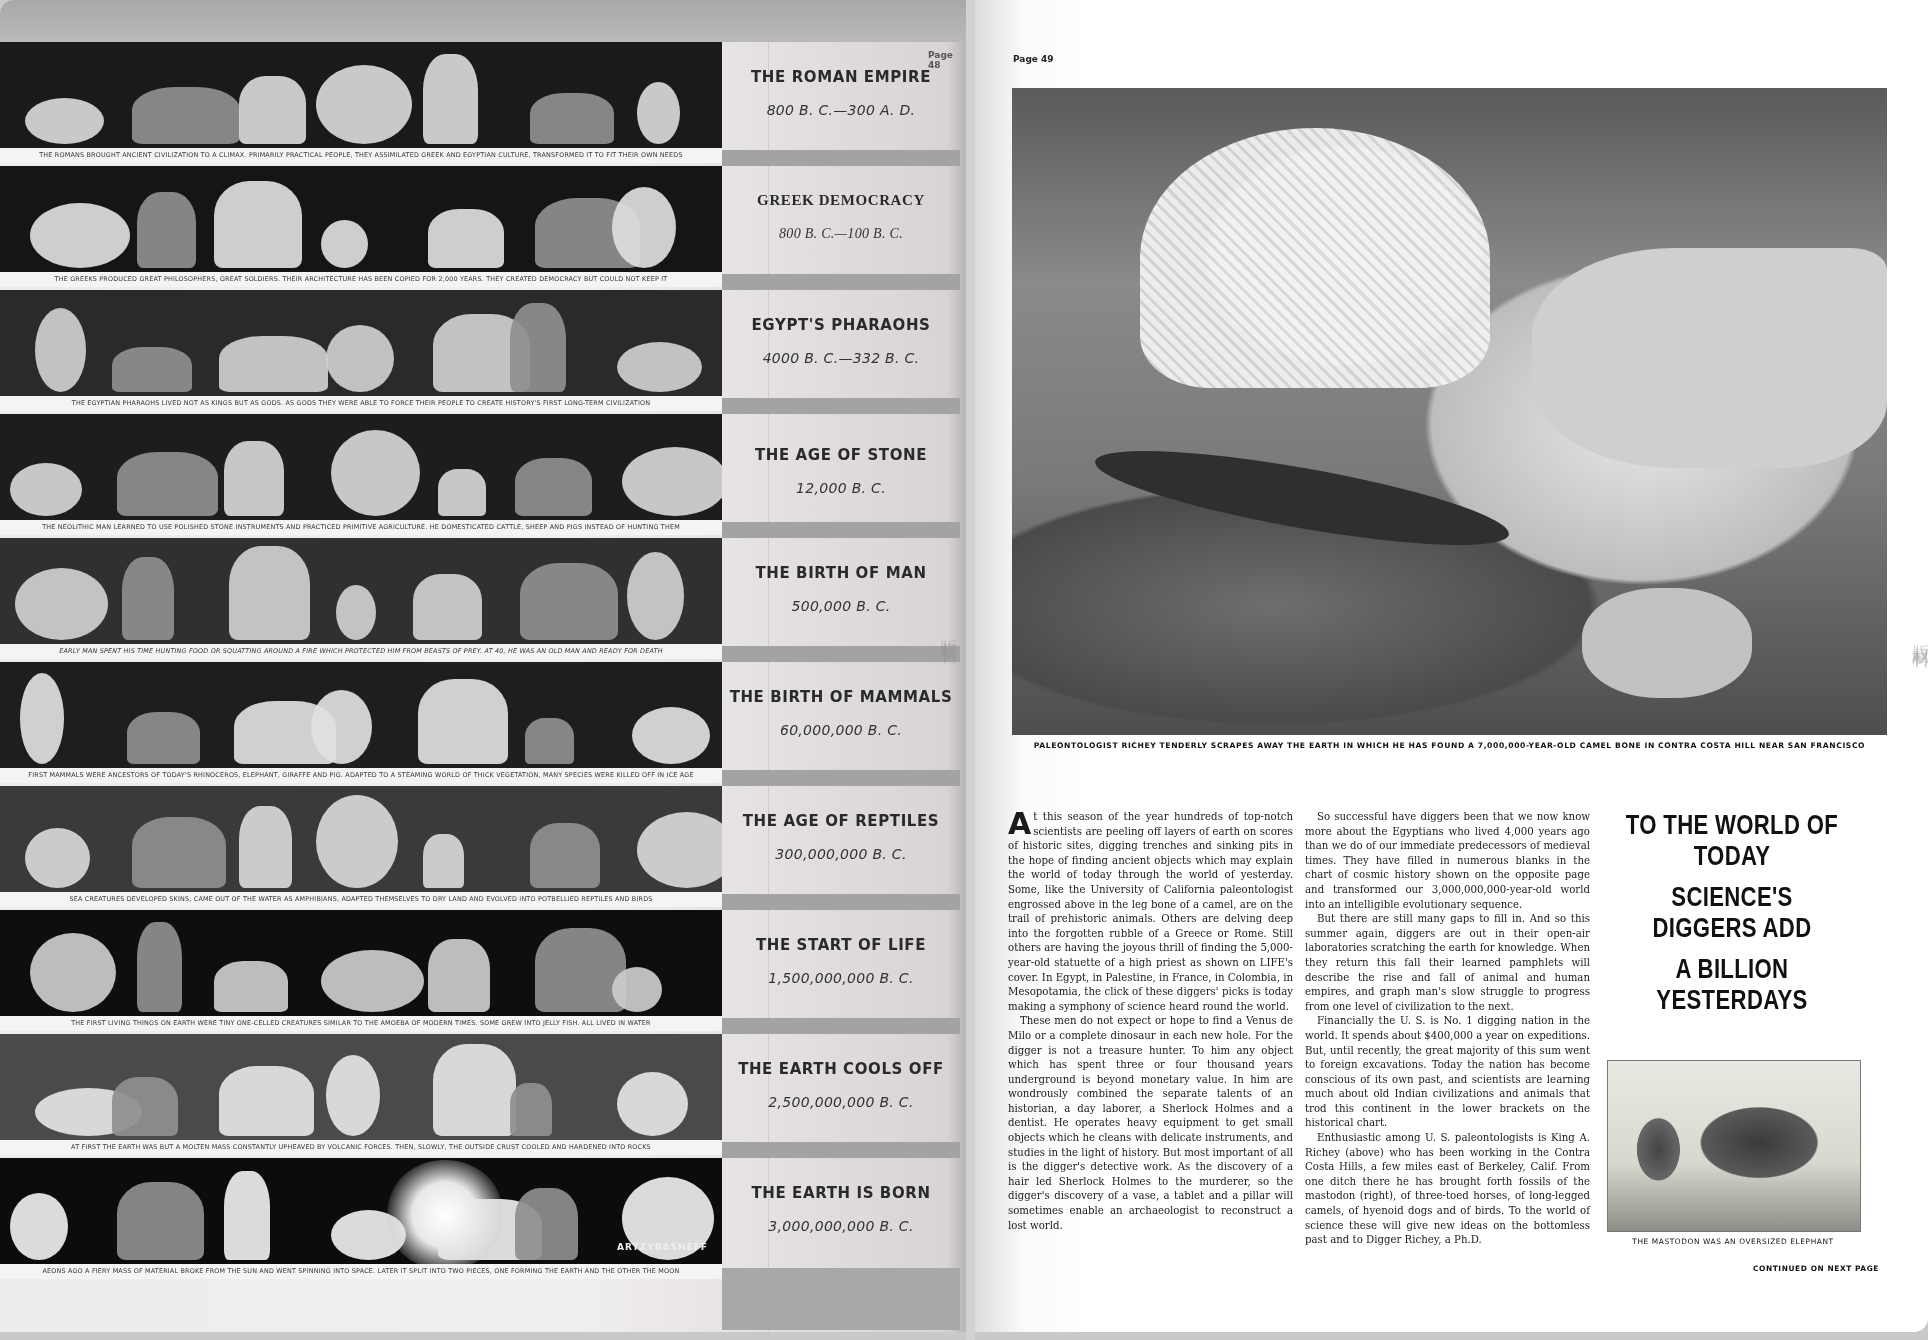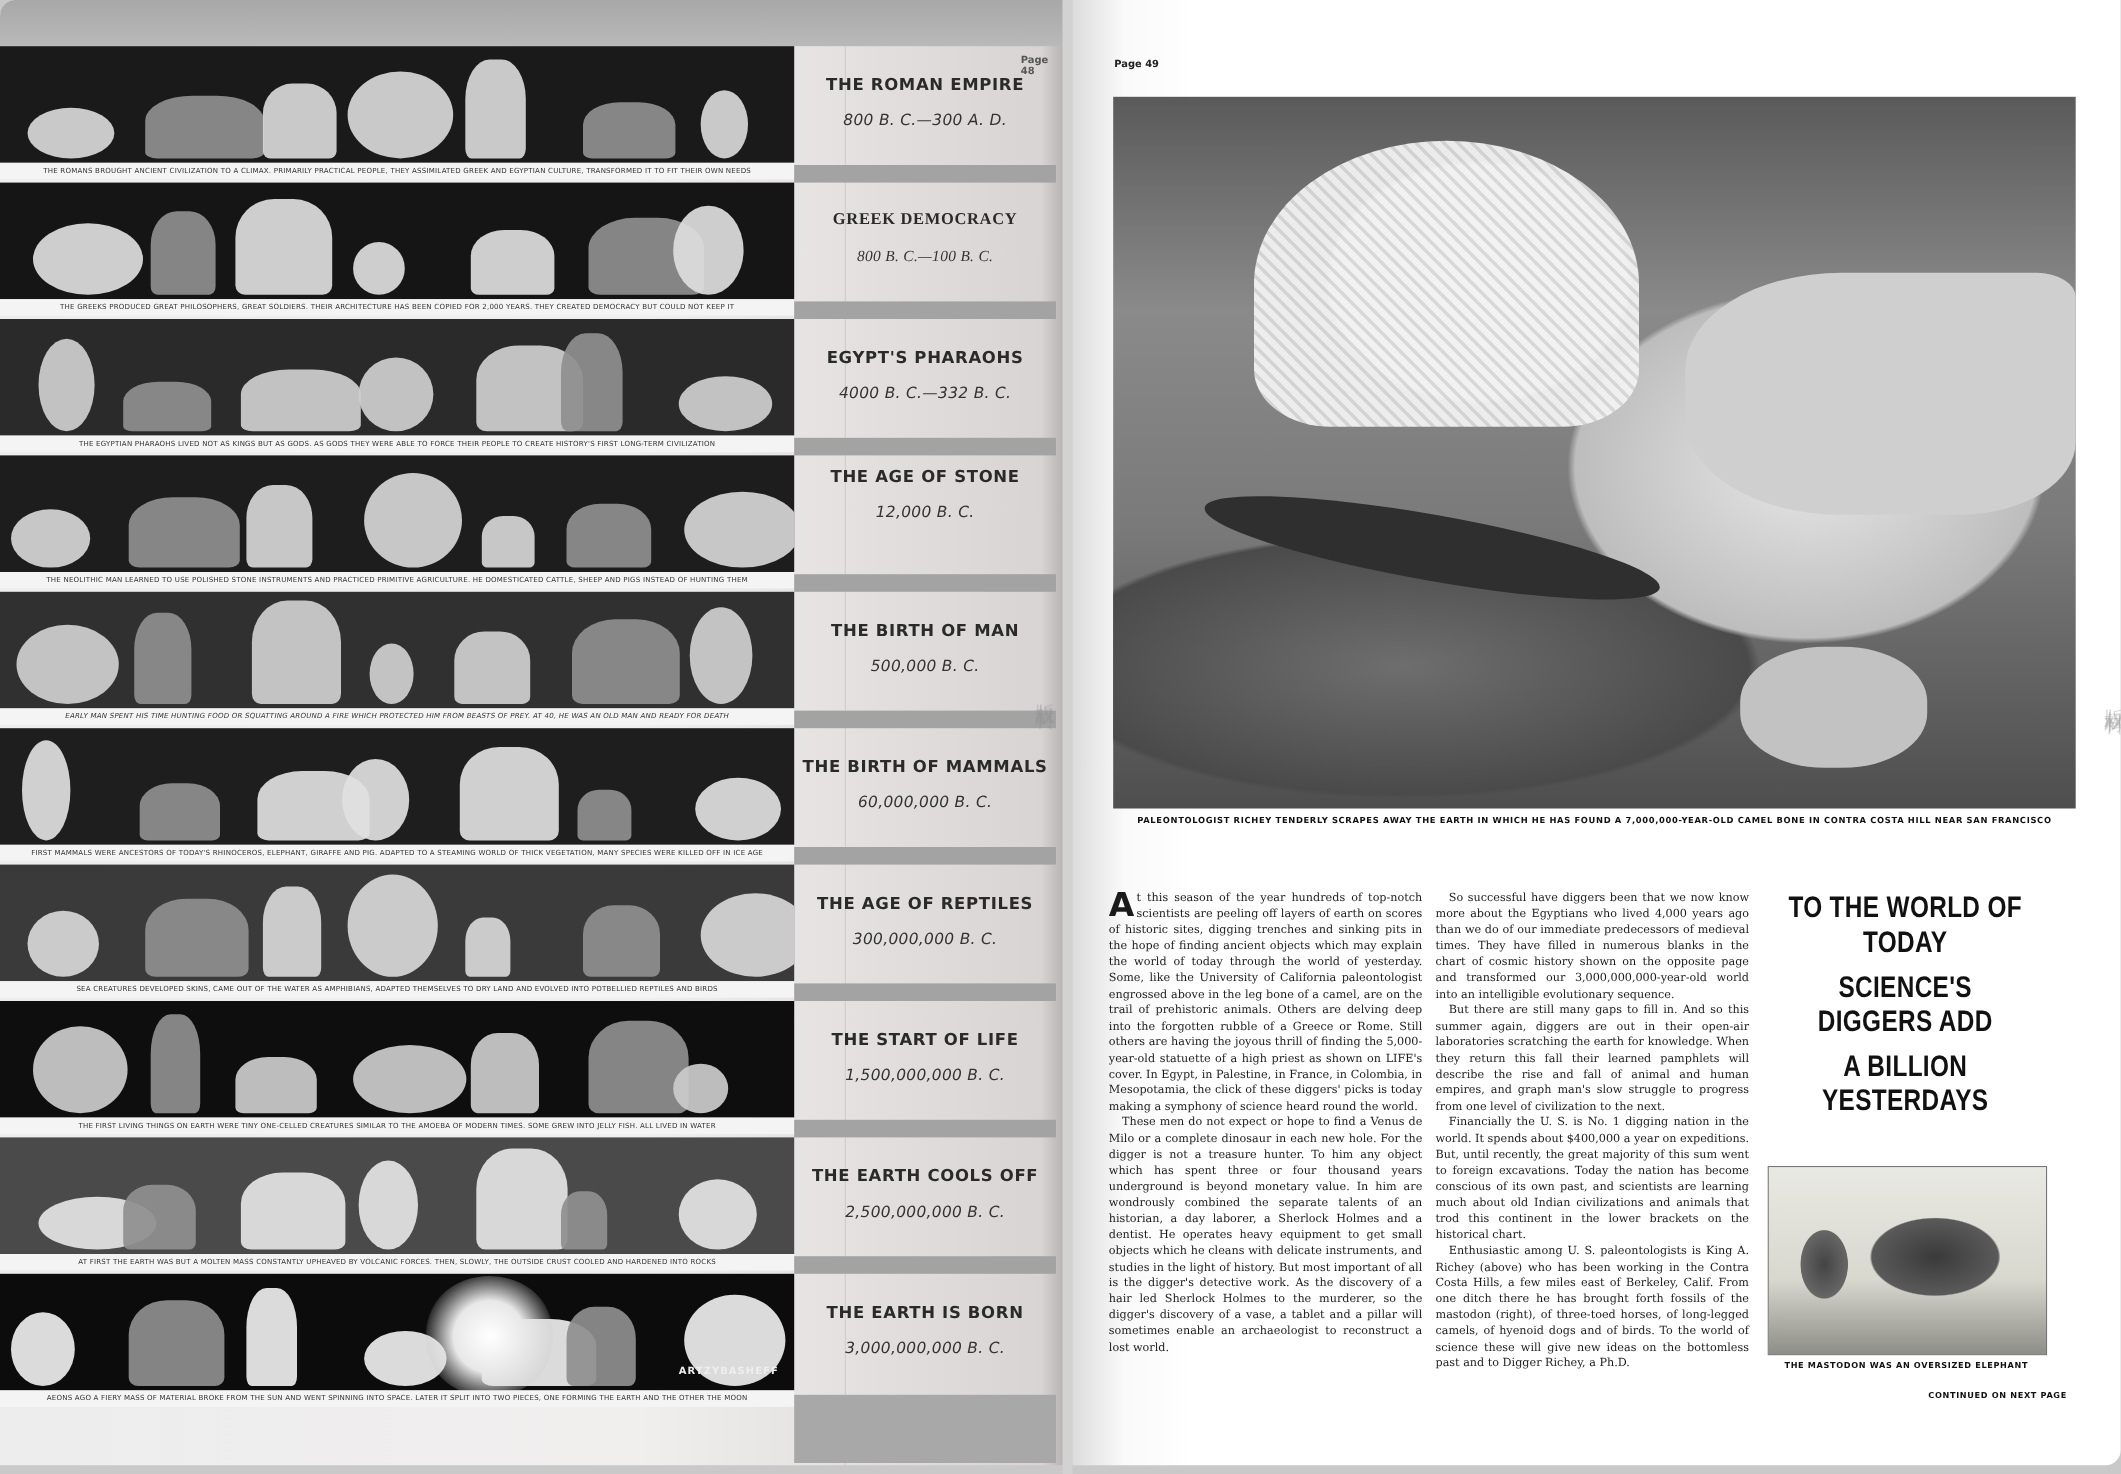--- a/index.html
+++ b/index.html
@@ -42,21 +42,21 @@
   .col p { margin:0; text-indent:12px; }
   .col p.first { text-indent:0; }
   .dropcap { float:left; font-family:"DejaVu Sans", sans-serif; font-weight:bold; font-size:30px; line-height:26px; margin:1px 2px 0 0; }
   .col-1 { left:33px; }
   .col-2 { left:330px; }
   .headline { position:absolute; left:622px; width:270px; text-align:center; font-family:"Liberation Sans", sans-serif; font-weight:bold; font-size:27px; letter-spacing:0.4px; color:#111; transform:scaleX(0.82); }
   .mastodon { position:absolute; left:632px; top:1060px; width:252px; height:170px; background:
       radial-gradient(ellipse 38% 34% at 60% 48%, #3a3a3a 0%, #5a5a5a 60%, transparent 62%),
       radial-gradient(ellipse 14% 30% at 20% 52%, #444 0%, #666 60%, transparent 62%),
       linear-gradient(180deg,#e9e9e3 0%,#d8d8cf 60%,#8e8e88 100%); border:1px solid #777; }
-  .mastodon-caption { position:absolute; left:622px; top:1237px; width:272px; text-align:center; font-size:7.4px; font-weight:bold; letter-spacing:0.6px; color:#111; }
+  .mastodon-caption { position:absolute; left:622px; top:1237px; width:272px; text-align:center; font-size:7.4px; font-weight:normal; letter-spacing:0.6px; color:#111; }
   .continued { position:absolute; left:778px; top:1264px; font-size:7.4px; font-weight:bold; letter-spacing:0.6px; color:#111; }
 
   .gutter { position:absolute; left:966px; top:0; width:9px; height:1340px; background:#d2d2d2; }
 </style>
 </head>
 <body>
 
 <div class="spread">
 
   <div class="left-page">
@@ -121,21 +121,21 @@
             <div class="shape round" style="left: 10px; top: 49px; width: 72px; height: 53px; background: rgb(214, 214, 214); border-radius: 50%;"></div>
             <div class="shape dim" style="left: 117px; top: 38px; width: 101px; height: 64px; background: rgb(143, 143, 143); border-radius: 40% 40% 10% 10%;"></div>
             <div class="shape" style="left: 224px; top: 27px; width: 60px; height: 75px; background: rgb(214, 214, 214); border-radius: 40% 40% 10% 10%;"></div>
             <div class="shape round" style="left: 331px; top: 16px; width: 89px; height: 86px; background: rgb(214, 214, 214); border-radius: 50%;"></div>
             <div class="shape" style="left: 438px; top: 55px; width: 48px; height: 47px; background: rgb(214, 214, 214); border-radius: 40% 40% 10% 10%;"></div>
             <div class="shape dim" style="left: 515px; top: 44px; width: 77px; height: 58px; background: rgb(143, 143, 143); border-radius: 40% 40% 10% 10%;"></div>
             <div class="shape round" style="left: 622px; top: 33px; width: 106px; height: 69px; background: rgb(214, 214, 214); border-radius: 50%;"></div>
           </div>
           <div class="cap">THE NEOLITHIC MAN LEARNED TO USE POLISHED STONE INSTRUMENTS AND PRACTICED PRIMITIVE AGRICULTURE. HE DOMESTICATED CATTLE, SHEEP AND PIGS INSTEAD OF HUNTING THEM</div>
         </div>
-        <div class="label-cell" style="top: 398px;">
+        <div class="label-cell" style="top: 420px;">
           <div class="title">THE AGE OF STONE</div>
           <div class="date">12,000 B. C.</div>
         </div>
         <div class="gray-bar" style="top: 522px;"></div>
         <div class="band" style="top: 538px; font-style: italic;">
           <div class="art" style="background: rgb(48, 48, 48);">
             <div class="shape round" style="left: 15px; top: 30px; width: 93px; height: 72px; background: rgb(208, 208, 208); border-radius: 50%;"></div>
             <div class="shape dim" style="left: 122px; top: 19px; width: 52px; height: 83px; background: rgb(143, 143, 143); border-radius: 40% 40% 10% 10%;"></div>
             <div class="shape" style="left: 229px; top: 8px; width: 81px; height: 94px; background: rgb(208, 208, 208); border-radius: 40% 40% 10% 10%;"></div>
             <div class="shape round" style="left: 336px; top: 47px; width: 40px; height: 55px; background: rgb(208, 208, 208); border-radius: 50%;"></div>

